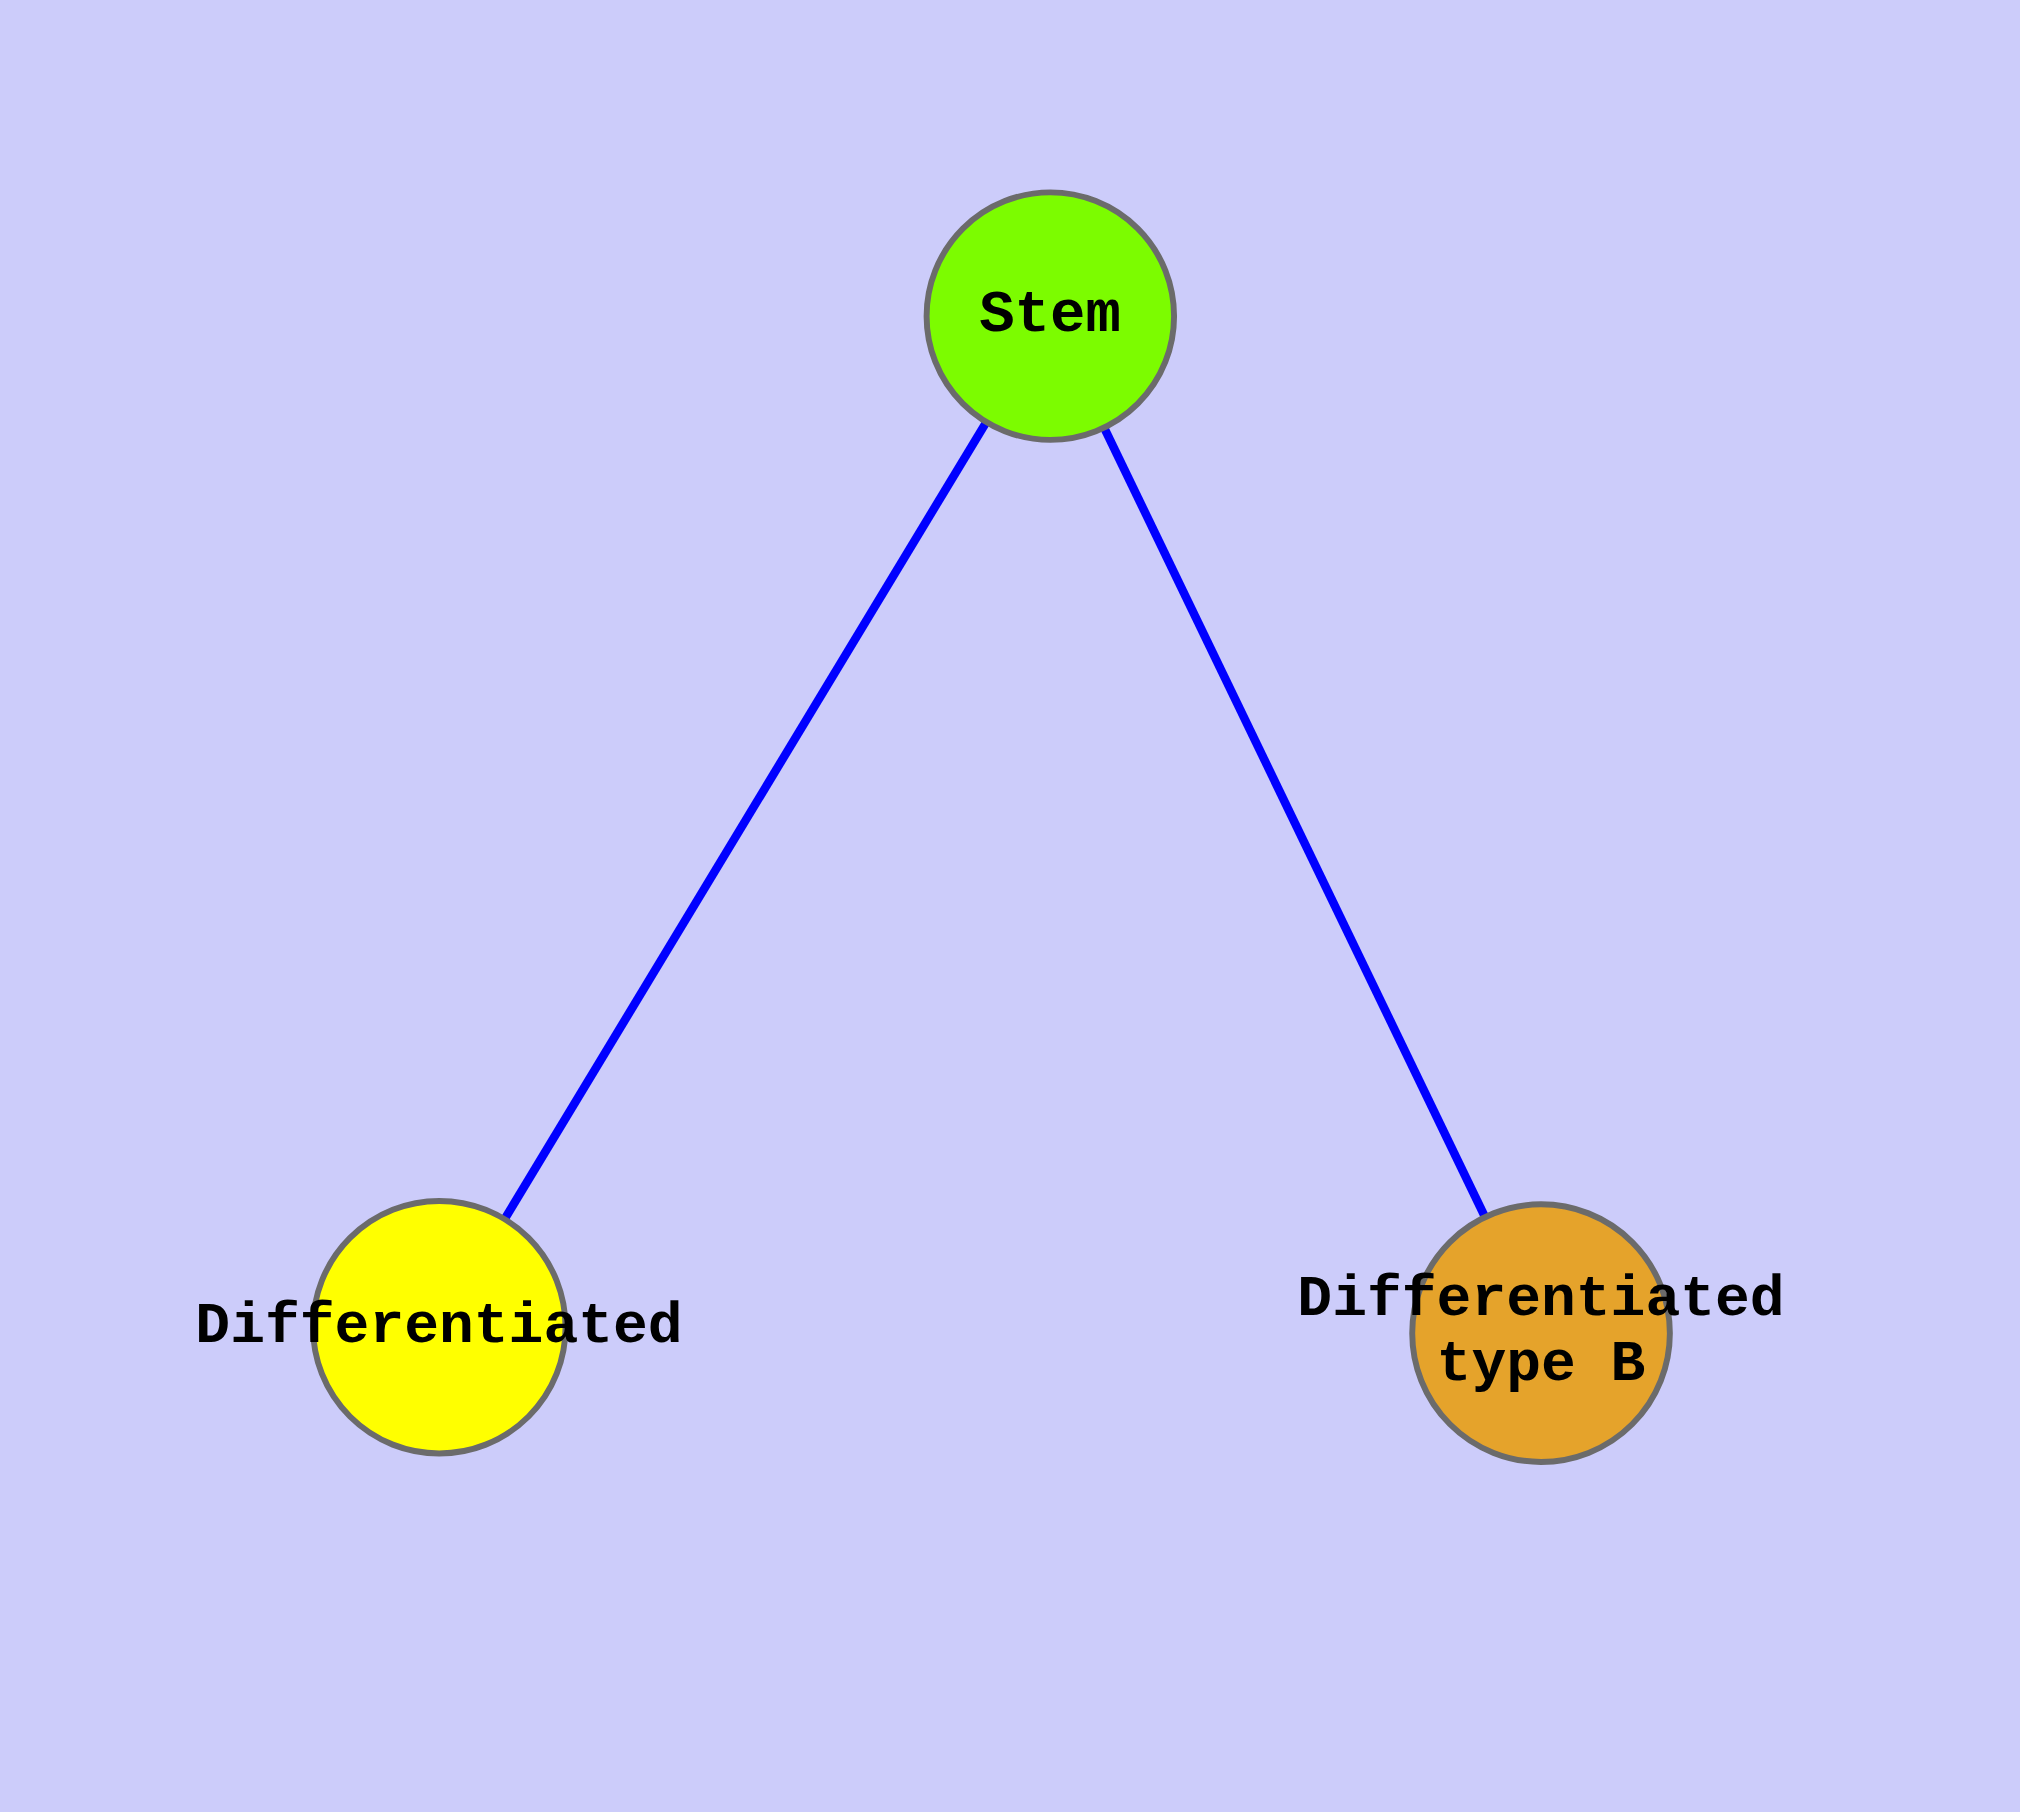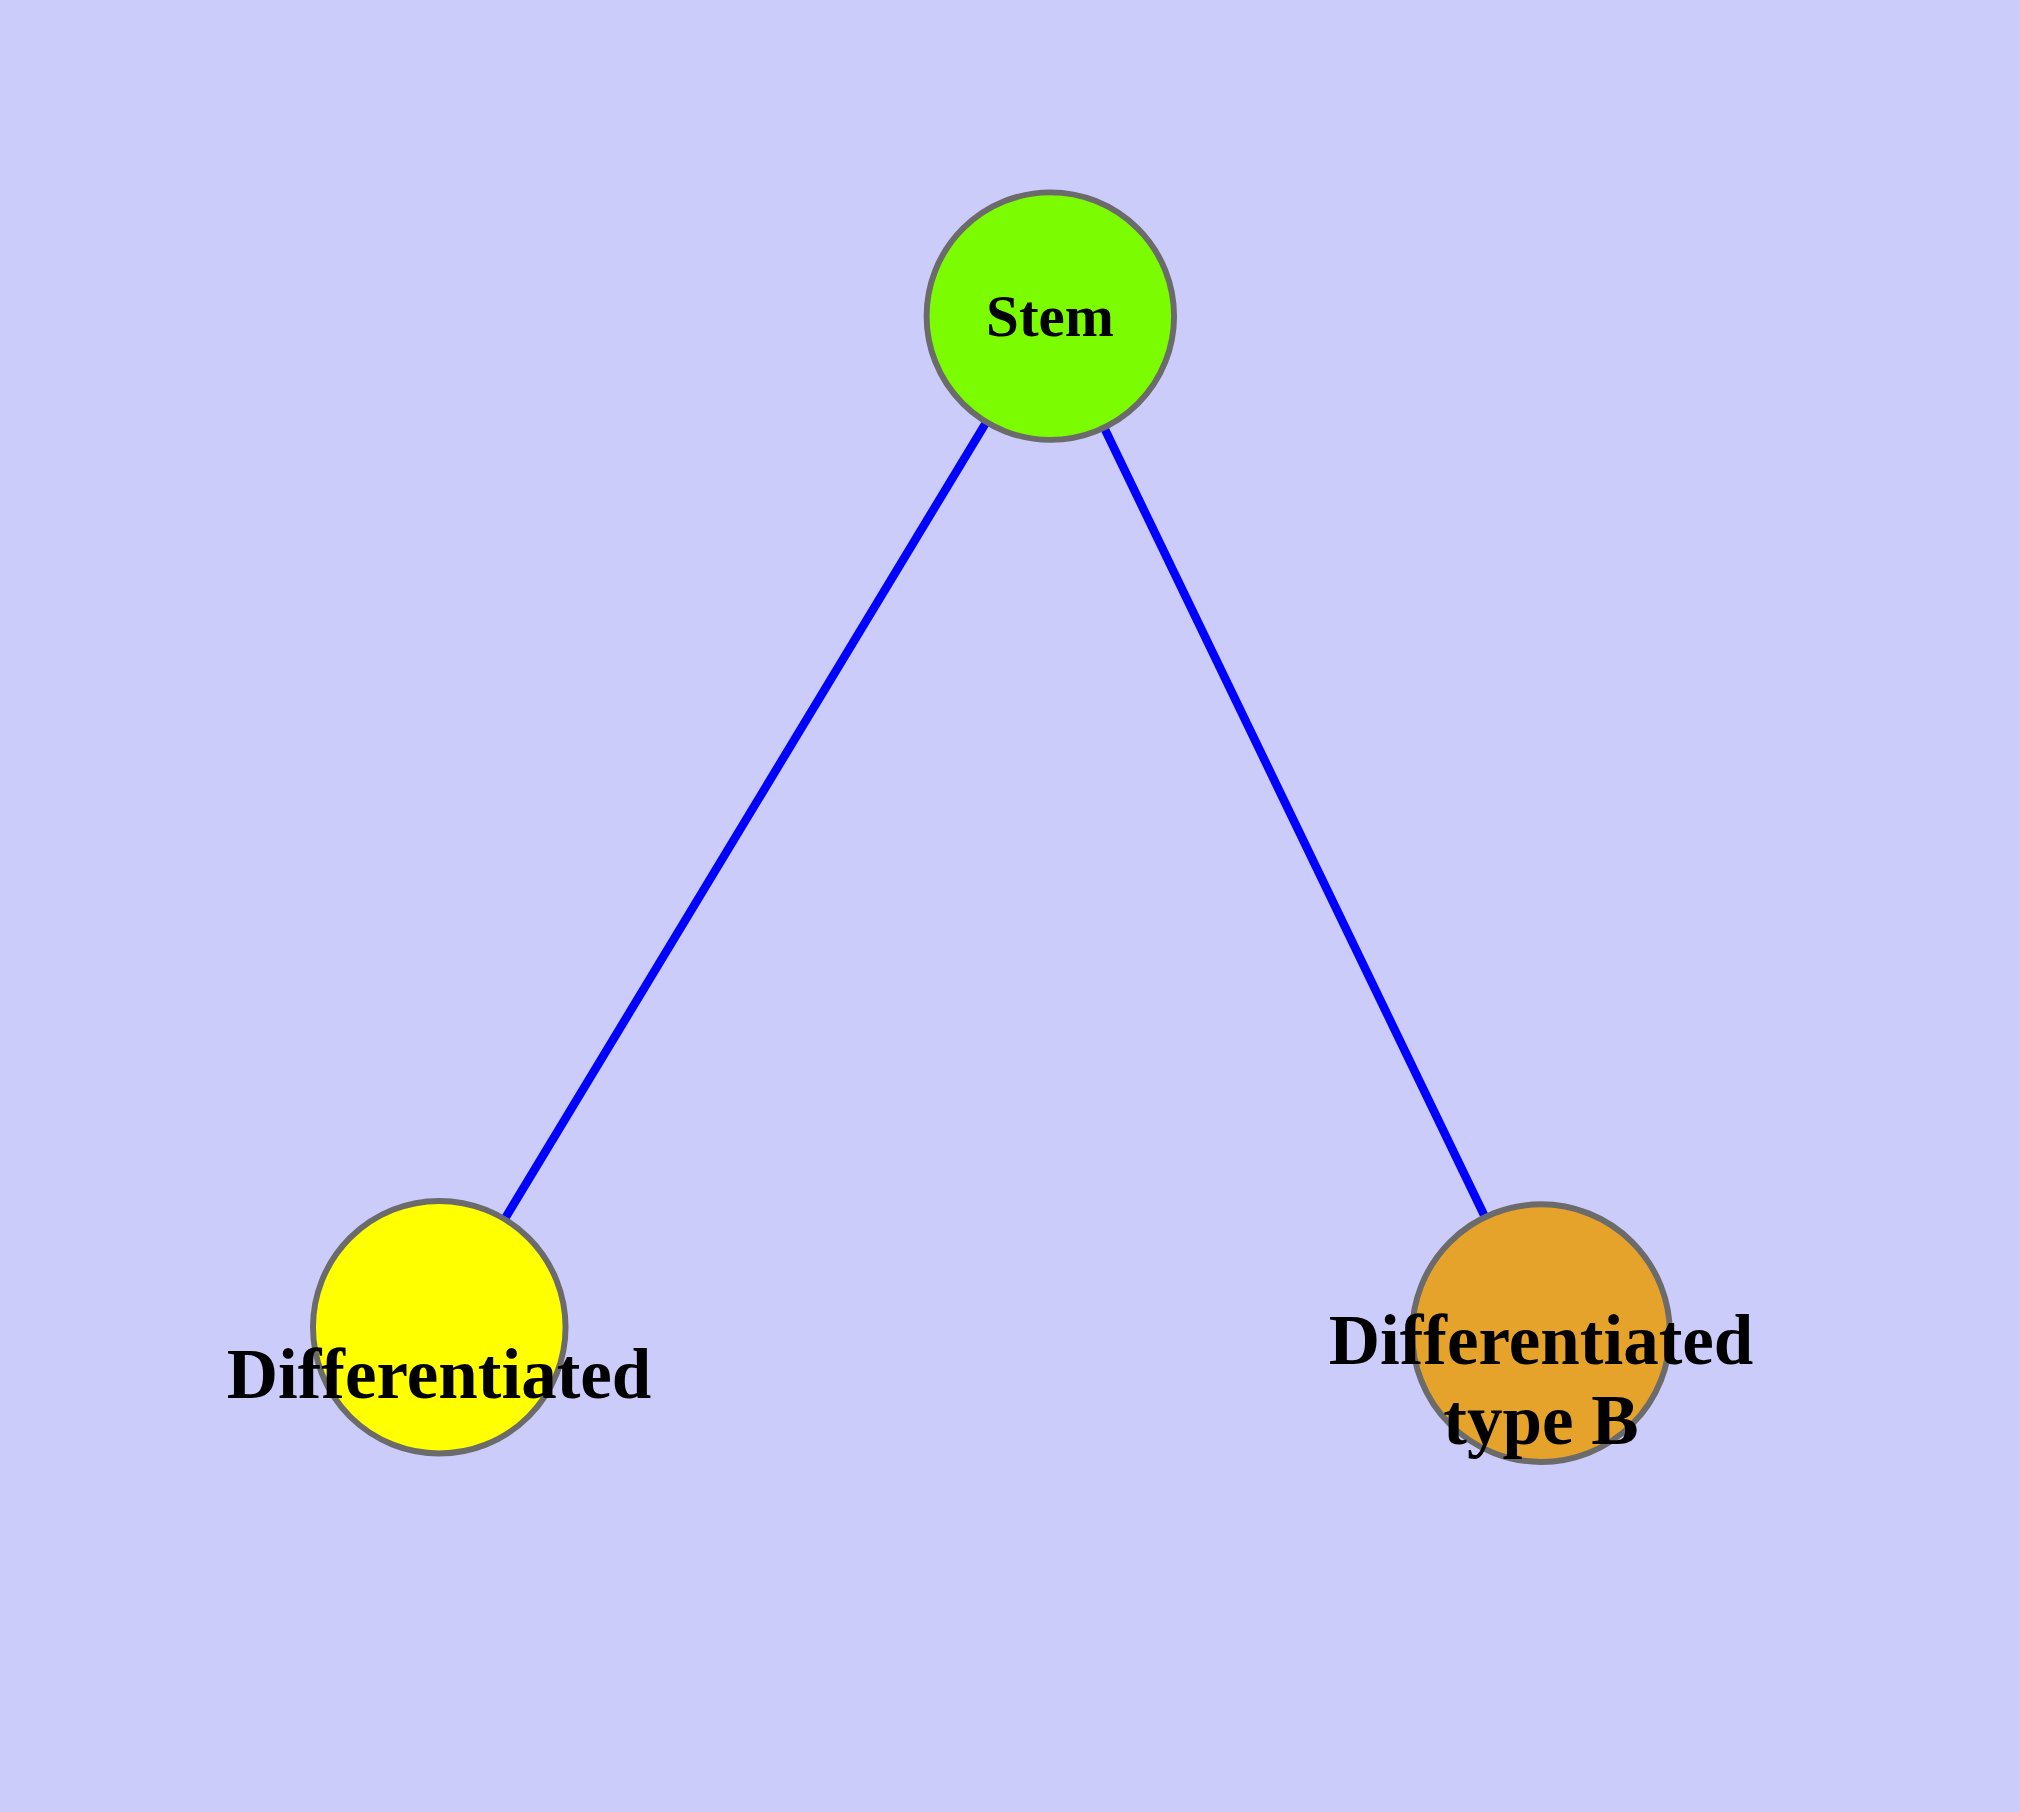--- a/index.html
+++ b/index.html
@@ -25,34 +25,33 @@
   #graph-svg {
     position: absolute;
     left: 0;
     top: 0;
     width: 2021px;
     height: 1812px;
   }
   .node-label {
     position: absolute;
     text-align: center;
-    font-family: Liberation Serif, serif;
+    font-family: Liberation Mono, monospace;
     font-weight: bold;
     color: #000000;
     white-space: nowrap;
     line-height: 1.12;
     pointer-events: none;
     transform: translate(-50%, -50%);
   }
   .node-label.root {
     font-size: 59px;
   }
   .node-label.leaf {
-    font-size: 71px;
-    margin-top: 48px;
+    font-size: 58px;
   }
 </style>
 </head>
 <body>
 
 <div id="canvas" style="width: 2021px; height: 1812px;">
 
   <div id="bg-rect" style="background: rgb(204, 204, 250);"></div>
 
   <svg id="graph-svg" viewBox="0 0 2384 2138" xmlns="http://www.w3.org/2000/svg">

